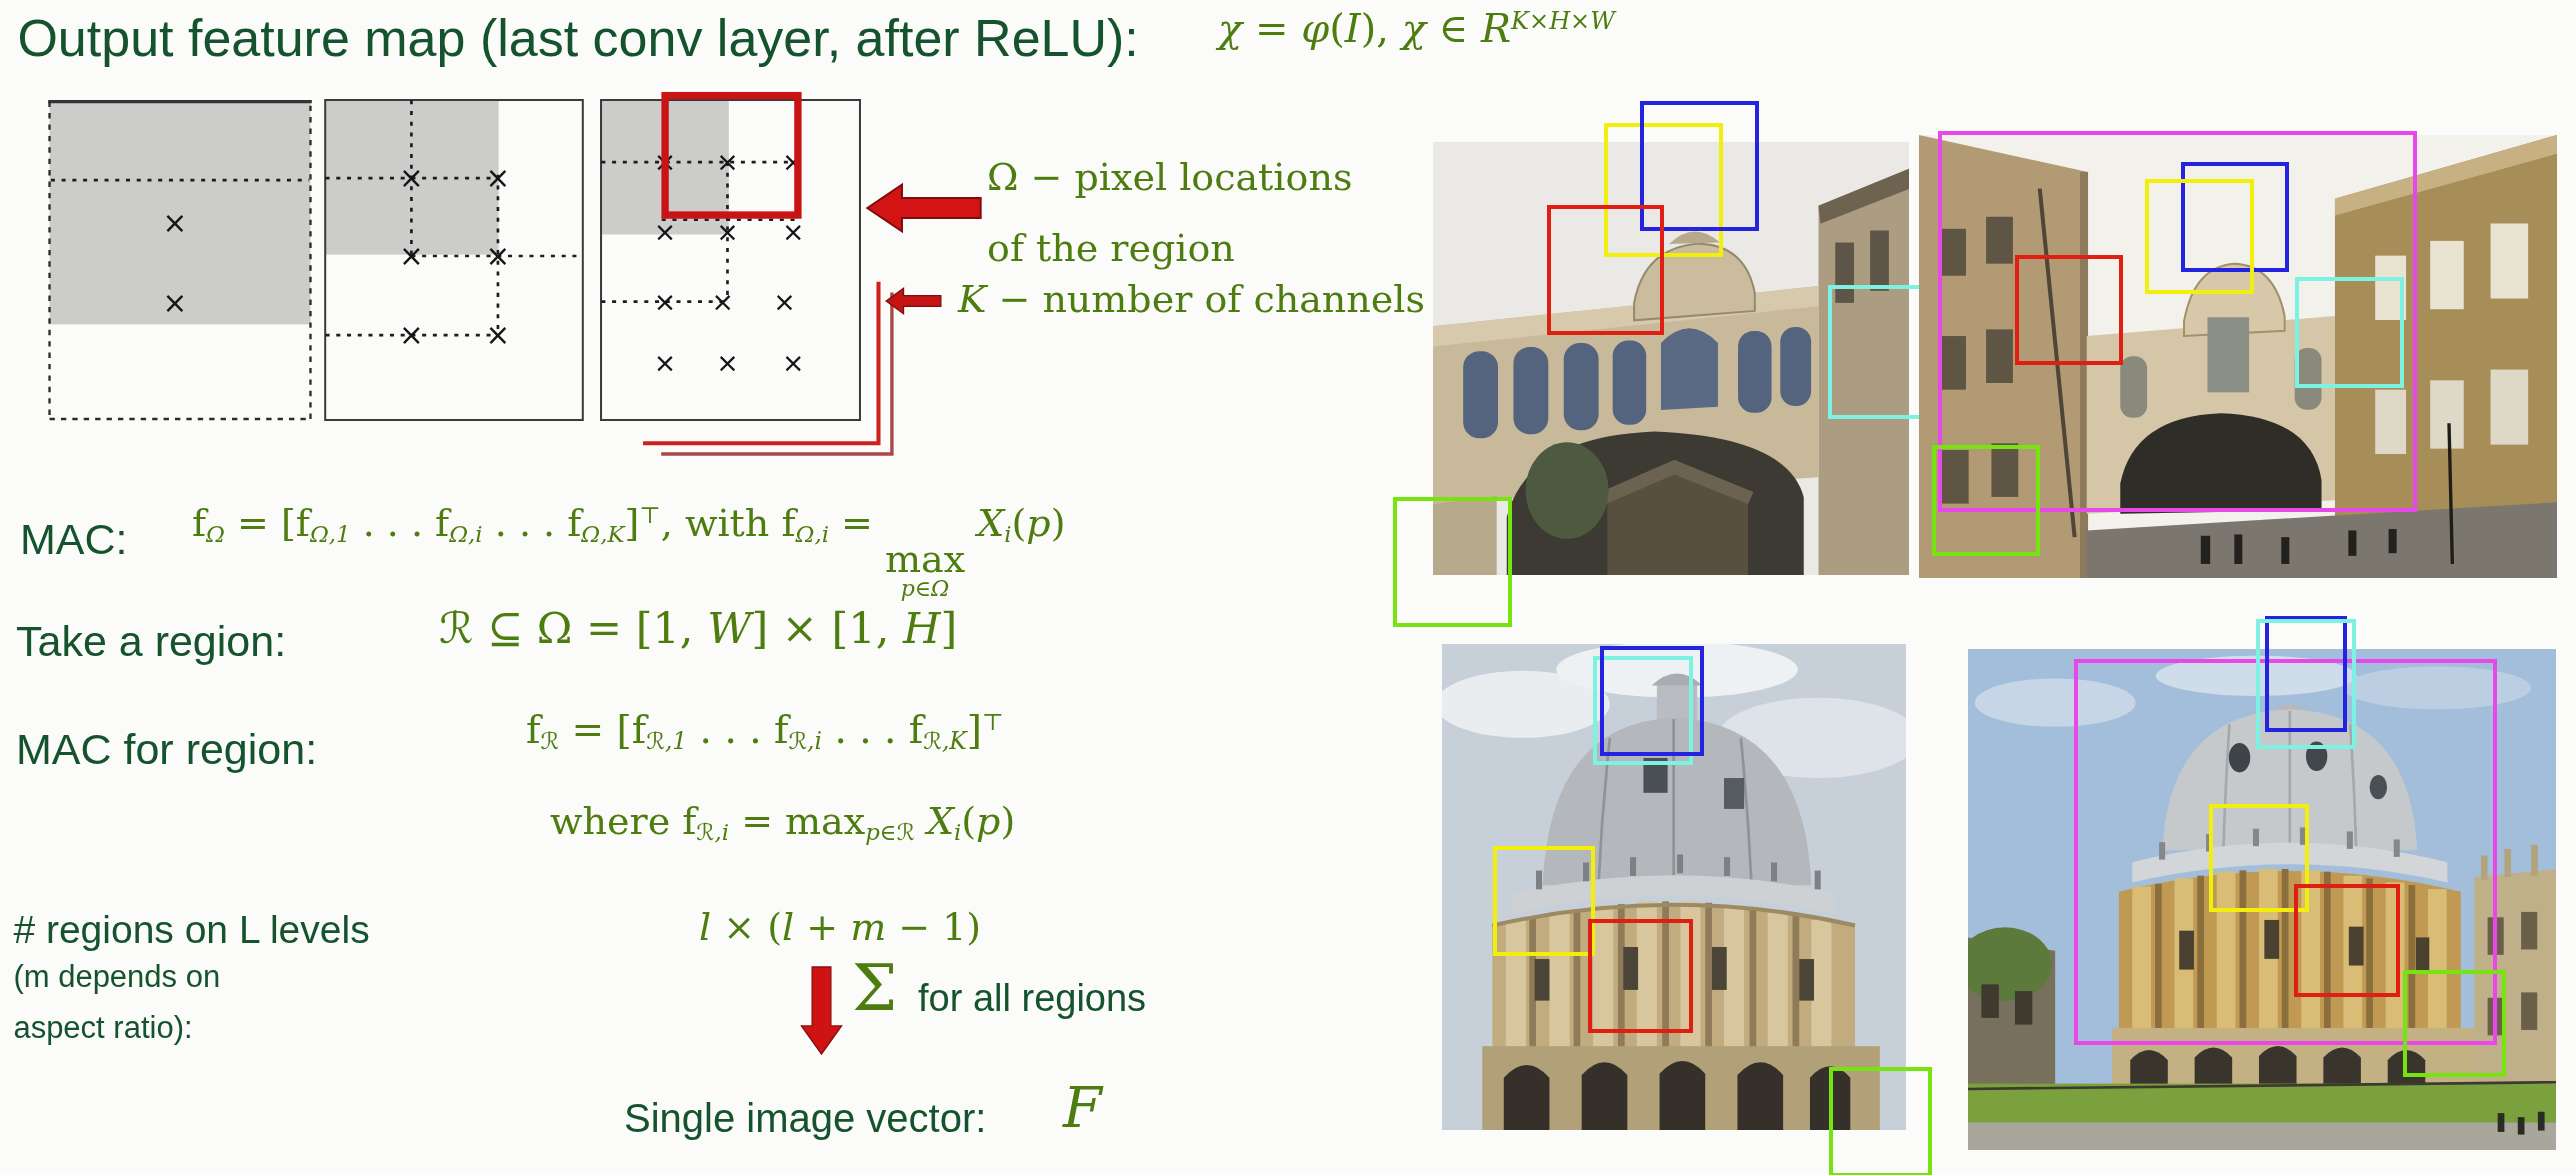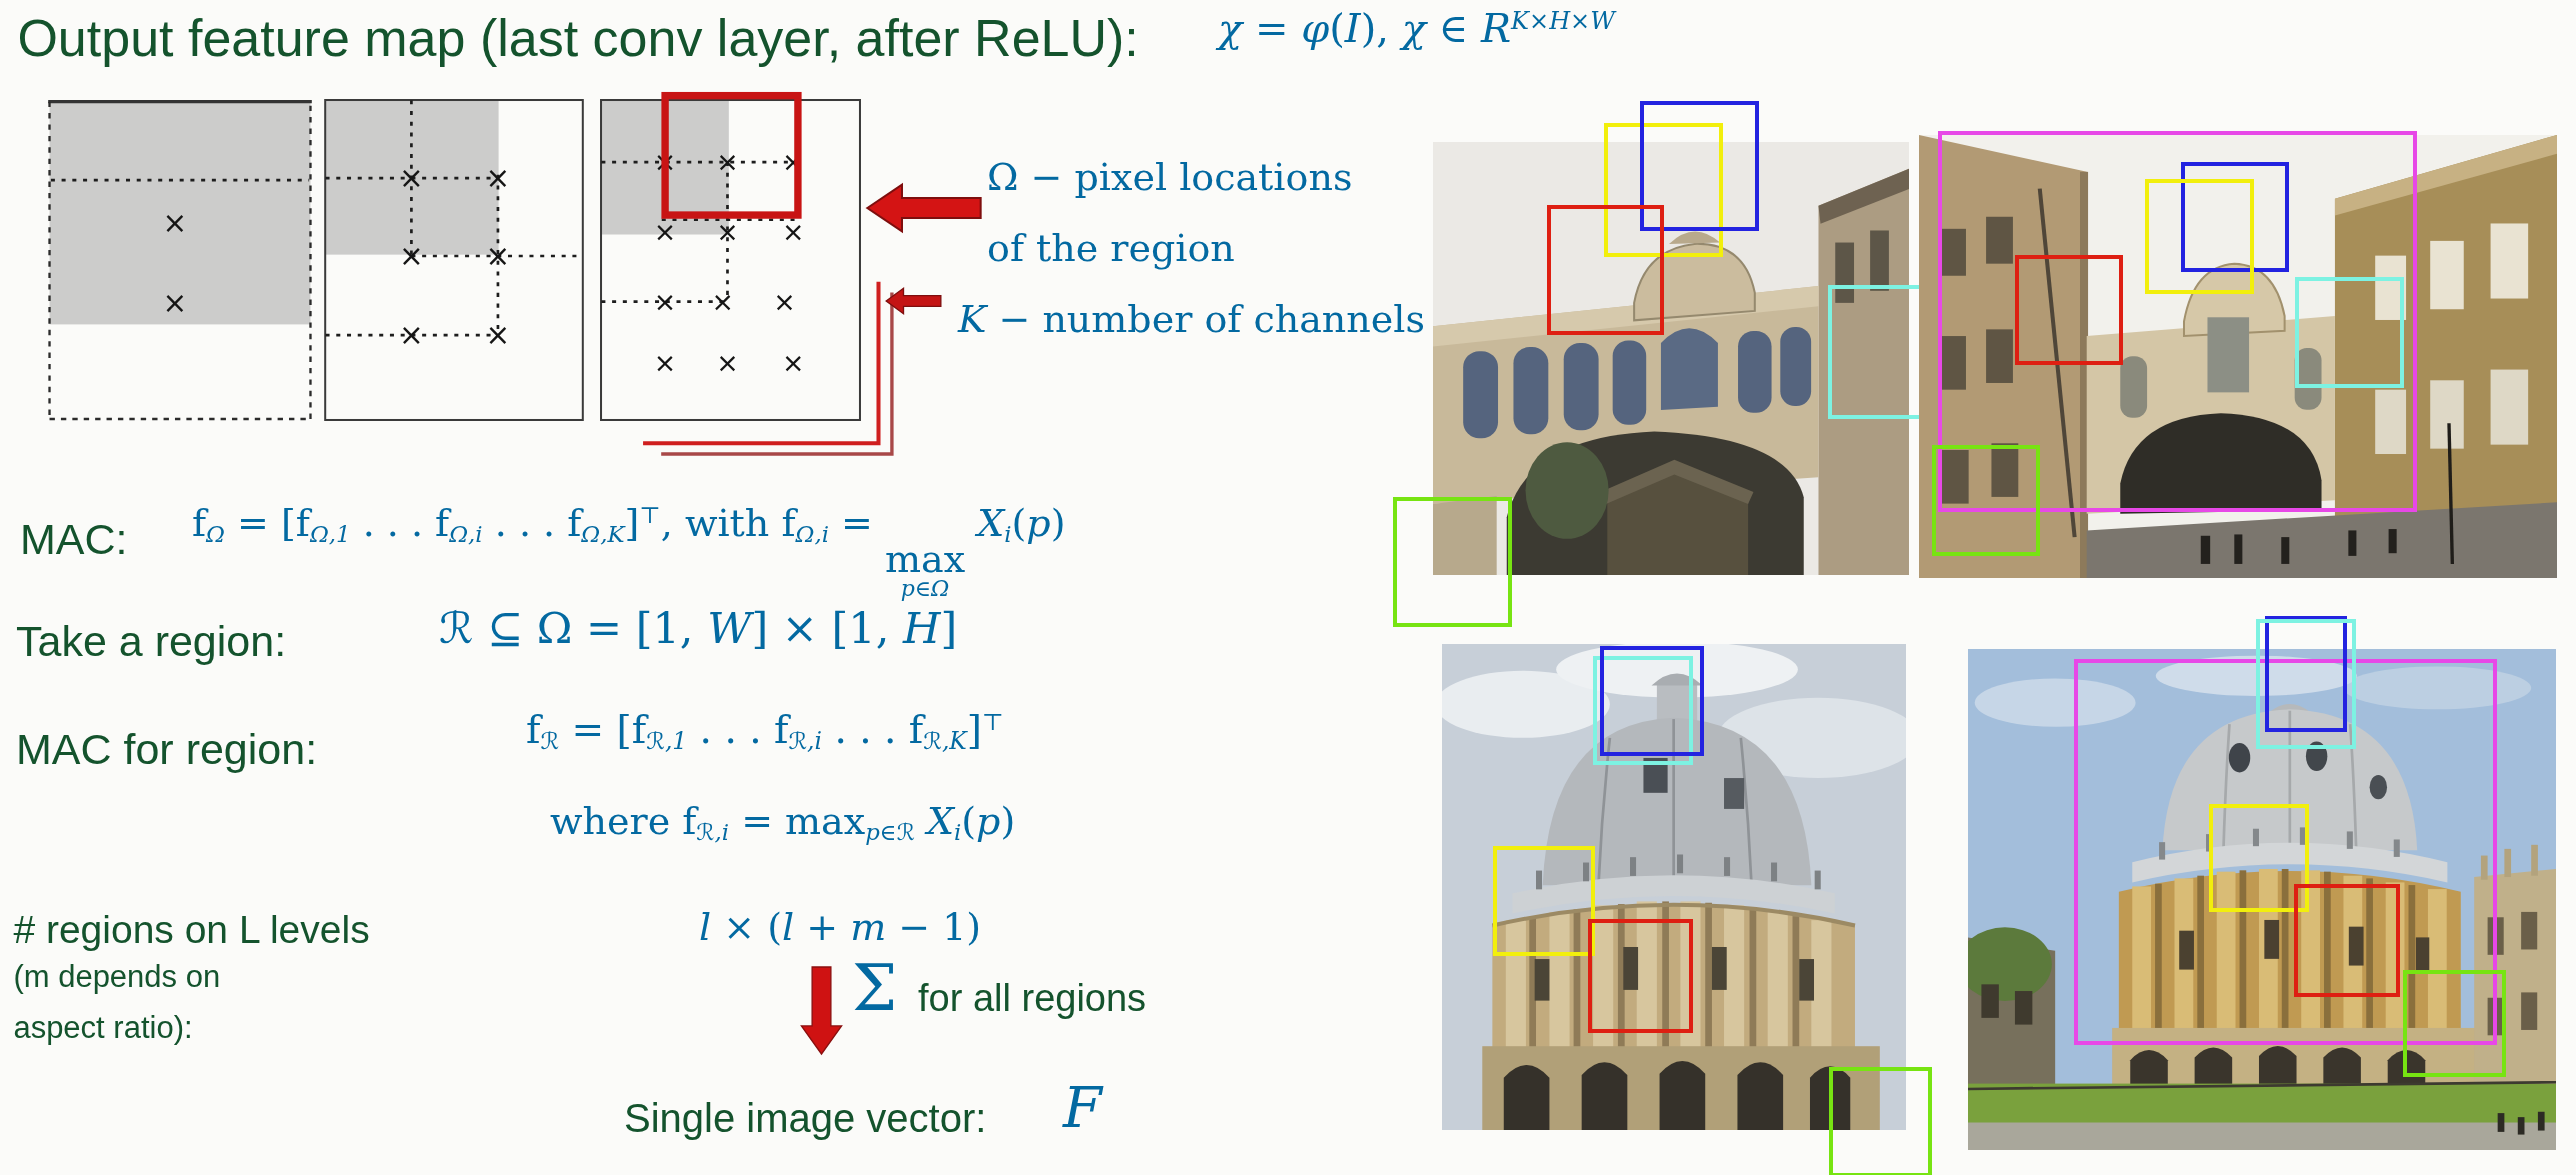--- a/index.html
+++ b/index.html
@@ -1,20 +1,20 @@
 <!DOCTYPE html>
 <html style="font-size:10.7px"><head>
 <meta charset="utf-8">
 <style>
   html,body{margin:0;padding:0;}
   body{width:2576px;height:1176px;background:#fbfbf9;position:relative;overflow:hidden;}
   .slide{position:absolute;inset:0;}
   .t{position:absolute;white-space:nowrap;line-height:1.05;}
   .red{font-family:"Liberation Sans","DejaVu Sans",sans-serif;color:#14532d;}
-  .fx{font-family:"DejaVu Serif","DejaVu Sans","Liberation Serif",serif;color:#0369a1;}
+  .fx{font-family:"DejaVu Serif","DejaVu Sans","Liberation Serif",serif;color:#4d7c0f;}
   .abs{position:absolute;overflow:visible;}
   .sg.r{font-style:normal;}
   .sg.v{font-style:italic;}
   .sg.s{font-size:60%;font-style:italic;vertical-align:-0.25em;}
   .sg.p{font-size:60%;font-style:italic;vertical-align:0.55em;}
   .sg.xcal{font-style:italic;font-weight:500;}
   .stk{display:inline-flex;flex-direction:column;align-items:center;line-height:1;vertical-align:-0.95em;}
   .stk-b{font-size:58%;font-style:italic;}
   .photo{position:absolute;}
   .photo > svg{position:absolute;inset:0;width:100%;height:100%;}
@@ -87,21 +87,21 @@
 
   <svg class="abs" style="left:867px;top:182px;" width="114" height="52" viewBox="0 0 170 78">
     <polygon points="0,39 52,4 52,24 170,24 170,54 52,54 52,74" fill="#d41414" stroke="#7e0e0e" stroke-width="3"></polygon>
   </svg>
   <div class="t fx" style="left:987px;top:158px;font-size:38px;">Ω −  pixel locations</div>
   <div class="t fx" style="left:987px;top:229px;font-size:38px;">of the region</div>
 
   <svg class="abs" style="left:886px;top:287px;" width="55" height="28" viewBox="0 0 82 42">
     <polygon points="0,21 26,2 26,13 82,13 82,29 26,29 26,40" fill="#c41414" stroke="#7e0e0e" stroke-width="2"></polygon>
   </svg>
-  <div class="t fx" style="left:958px;top:280px;font-size:38px;margin-top:20px;"><span class="sg v">K</span><span class="sg r"> −  number of channels</span></div>
+  <div class="t fx" style="left:958px;top:280px;font-size:38px;"><span class="sg v">K</span><span class="sg r"> −  number of channels</span></div>
 
   <div class="t red" style="left:20px;top:517px;font-size:43px;">MAC:</div>
   <div class="t fx" style="left:192px;top:504px;font-size:38px;"><span class="sg r">f</span><span class="sg s">Ω</span><span class="sg r"> = [</span><span class="sg r">f</span><span class="sg s">Ω,1</span><span class="sg r"> . . . </span><span class="sg r">f</span><span class="sg s">Ω,i</span><span class="sg r"> . . . </span><span class="sg r">f</span><span class="sg s">Ω,K</span><span class="sg r">]</span><span class="sg p">⊤</span><span class="sg r">, with </span><span class="sg r">f</span><span class="sg s">Ω,i</span><span class="sg r"> = </span><span class="stk">
         <span class="stk-t">max</span>
         <span class="stk-b">p∈Ω</span>
       </span><span class="sg xcal"> X</span><span class="sg s">i</span><span class="sg r">(</span><span class="sg v">p</span><span class="sg r">)</span></div>
 
   <div class="t red" style="left:16px;top:619px;font-size:43px;">Take a region:</div>
   <div class="t fx" style="left:439px;top:606px;font-size:43px;"><span class="sg r">ℛ</span><span class="sg r"> ⊆ Ω = [1, </span><span class="sg v">W</span><span class="sg r">] × [1, </span><span class="sg v">H</span><span class="sg r">]</span></div>
 

